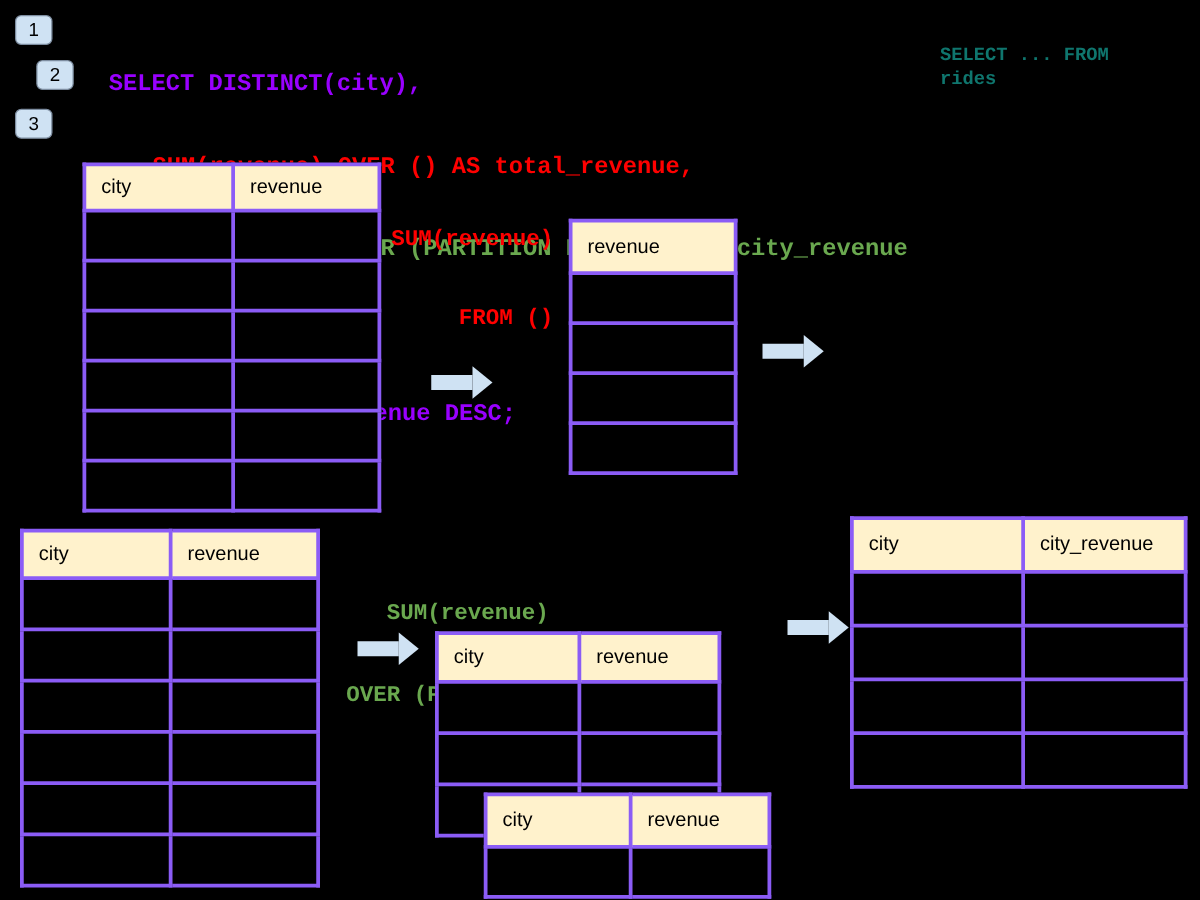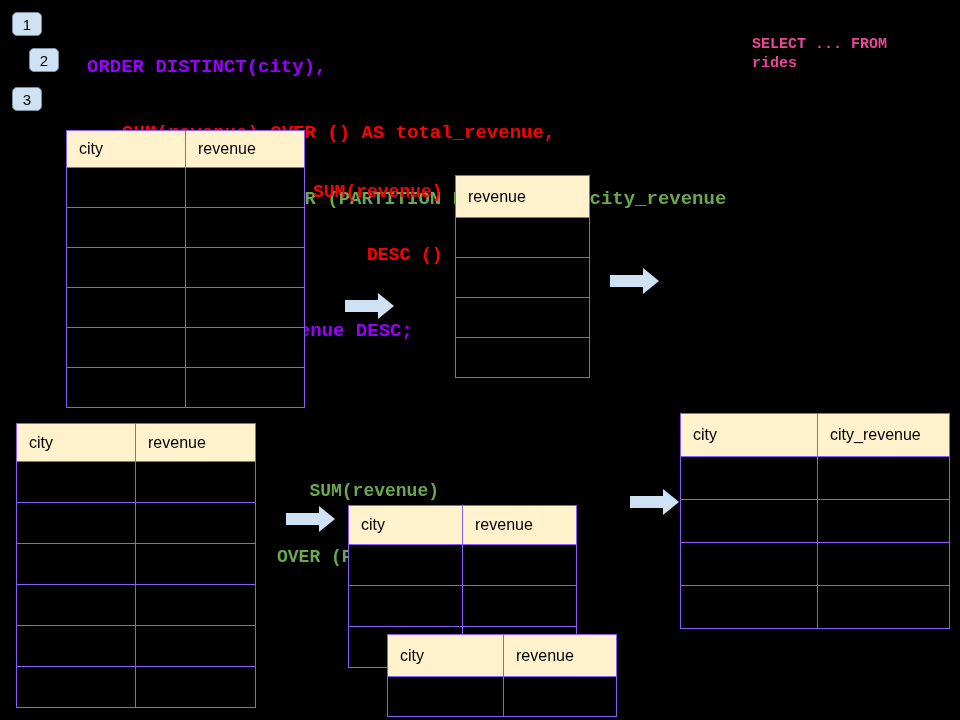--- a/index.html
+++ b/index.html
@@ -34,41 +34,41 @@
   .ind1 { margin-left:18px; }
   .ind2 { margin-left:35px; }
   .purple { color:#9900ff; }
   .red    { color:#ff0000; }
   .green  { color:#6aa84f; }
 
   .from-note {
     position:absolute; left:752px; top:35px; width:155px;
     font:bold 15px "Liberation Mono", monospace;
     line-height:19px;
-    color:#ec4899;
+    color:#0f766e;
   }
 
   .annot {
     position:absolute;
     font-weight:bold;
     font-family:"Liberation Mono", monospace;
     white-space:pre;
     text-align:right;
   }
   .annot-total { left:313px; top:140px; font-size:18px; line-height:21px; color:#ff0000; }
   .annot-part  { left:277px; top:436px; font-size:18px; line-height:22px; color:#6aa84f; }
 
   
   table.tbl {
     position:absolute;
     border-collapse:collapse;
     table-layout:fixed;
     background:#000;
   }
-  .tbl th, .tbl td { border:1px solid #8b5cf6; }
+  .tbl th, .tbl td { border:3px solid #8b5cf6; }
   .tbl th {
     background:#fff2cc;
     color:#000;
     font:16px "Liberation Sans", sans-serif;
     font-weight:normal;
     text-align:left;
     padding-left:12px;
     vertical-align:middle;
   }
   .tbl td { background:transparent; }
@@ -111,32 +111,32 @@
   .a4 { left:630px; top:489px; }
 </style>
 </head>
 <body>
 
 <div class="badge" style="left:12px;top:12px">1</div>
 <div class="badge" style="left:29px;top:48px">2</div>
 <div class="badge" style="left:12px;top:87px">3</div>
 
 <div class="sql">
-  <div class="sqline purple">ORDER DISTINCT(city),</div>
+  <div class="sqline purple">SELECT DISTINCT(city),</div>
   <div class="sqline red ind2">SUM(revenue) OVER () AS total_revenue,</div>
   <div class="sqline green ind2">SUM(revenue) OVER (PARTITION BY city) as city_revenue</div>
   <div class="sqline purple ind1">FROM rides</div>
   <div class="sqline purple ind1">ORDER by city_revenue DESC;</div>
 </div>
 
 <div class="from-note">SELECT ... FROM rides</div>
 
 <div class="annot annot-total">
   <div>SUM(revenue)</div>
-  <div>DESC ()</div>
+  <div>FROM ()</div>
 </div>
 <div class="annot annot-part">
   <div>SUM(revenue)</div>
   <div>OVER (PARTITION</div>
   <div>BY city)</div>
 </div>
 
 <table class="tbl t1">
   <colgroup>
       <col style="width:119px">

